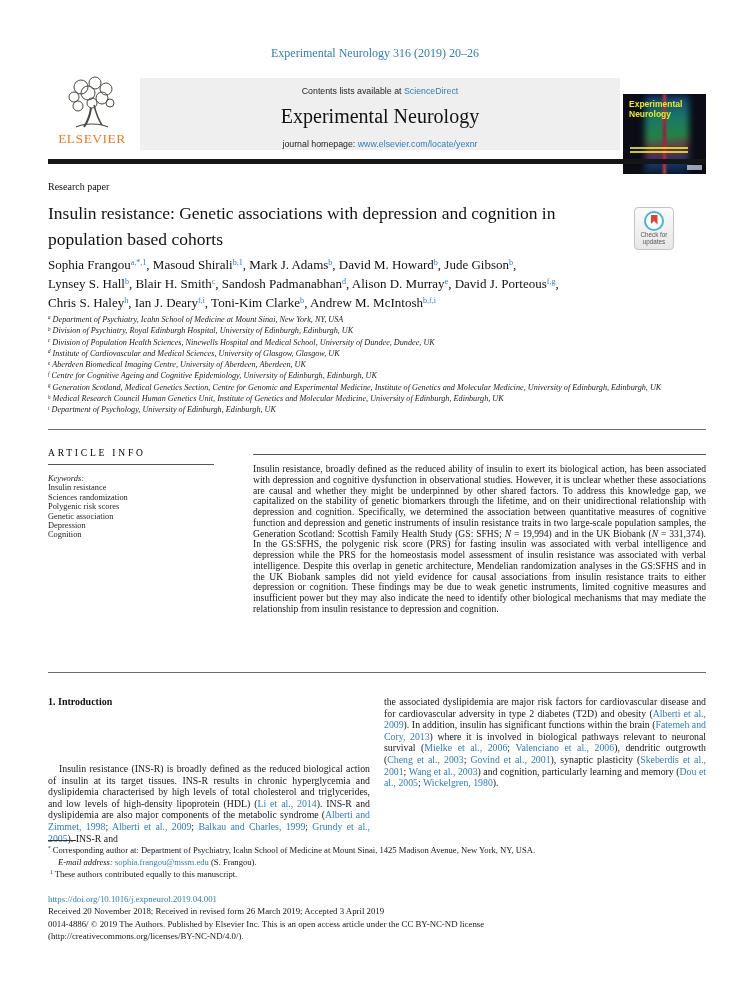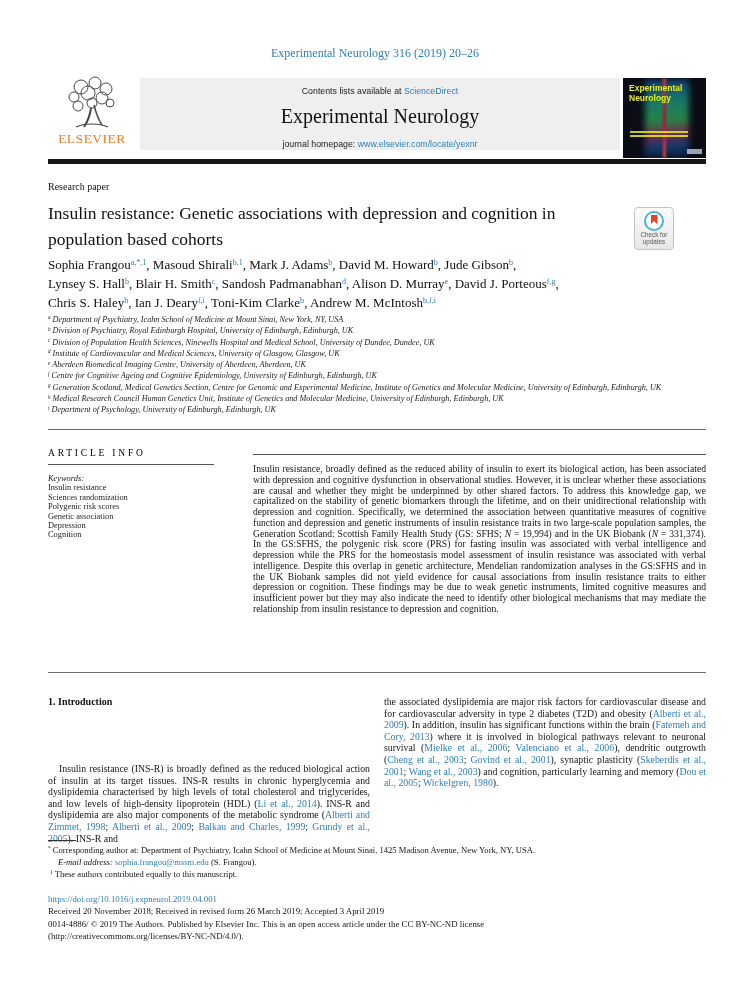--- a/index.html
+++ b/index.html
@@ -14,21 +14,21 @@
             font-size:12px;color:var(--accent_link,#2e7eb8);}
 
   .header{position:absolute;top:78px;left:48px;width:658px;height:80px;}
   .logo{position:absolute;left:0;top:-4px;width:88px;height:84px;text-align:center;}
   .logo-text{font-size:13.5px;color:var(--elsevier_orange,#ef7c22);letter-spacing:.5px;margin-top:-3px;}
   .journal-box{position:absolute;left:92px;top:0;width:480px;height:72px;background:#efefef;text-align:center;}
   .contents-line{margin-top:8px;font-family:"Liberation Sans",sans-serif;font-size:8.8px;color:#222;}
   .journal-title{margin-top:9px;font-size:20px;color:#111;}
   .homepage-line{margin-top:11px;font-family:"Liberation Sans",sans-serif;font-size:8.8px;color:#222;}
 
-  .cover{position:absolute;right:0;top:0;width:83px;height:80px;background:#0b0c16;overflow:hidden;}
+  .cover{position:absolute;right:0;top:16px;width:83px;height:80px;background:#0b0c16;overflow:hidden;}
   .cover-strip{position:absolute;left:22px;top:2px;width:44px;height:78px;
       background:linear-gradient(175deg,#16418c 0%,#1b8a7a 28%,#2a9a4a 52%,#8a2a5a 68%,#14427a 84%,#0a1a3a 100%);
       filter:blur(3px);opacity:.85;}
   .cover-vein{position:absolute;left:40px;top:0;width:3px;height:80px;
       background:linear-gradient(#d23333,#a11343,#d24233);filter:blur(1px);}
   .cover-title{position:absolute;top:6px;left:6px;z-index:2;font-family:"Liberation Sans",sans-serif;
       font-weight:bold;font-size:8.5px;line-height:9.5px;color:var(--cover_yellow,#e7ef15);}
   .cover-sub{position:absolute;top:53px;left:7px;width:58px;z-index:2;}
   .cover-sub div{height:1.5px;background:var(--cover_yellow,#e7ef15);margin-bottom:2.5px;opacity:.85;}
   .cover-foot{position:absolute;bottom:4px;right:4px;width:15px;height:5px;background:#cfd4e8;opacity:.75;}

